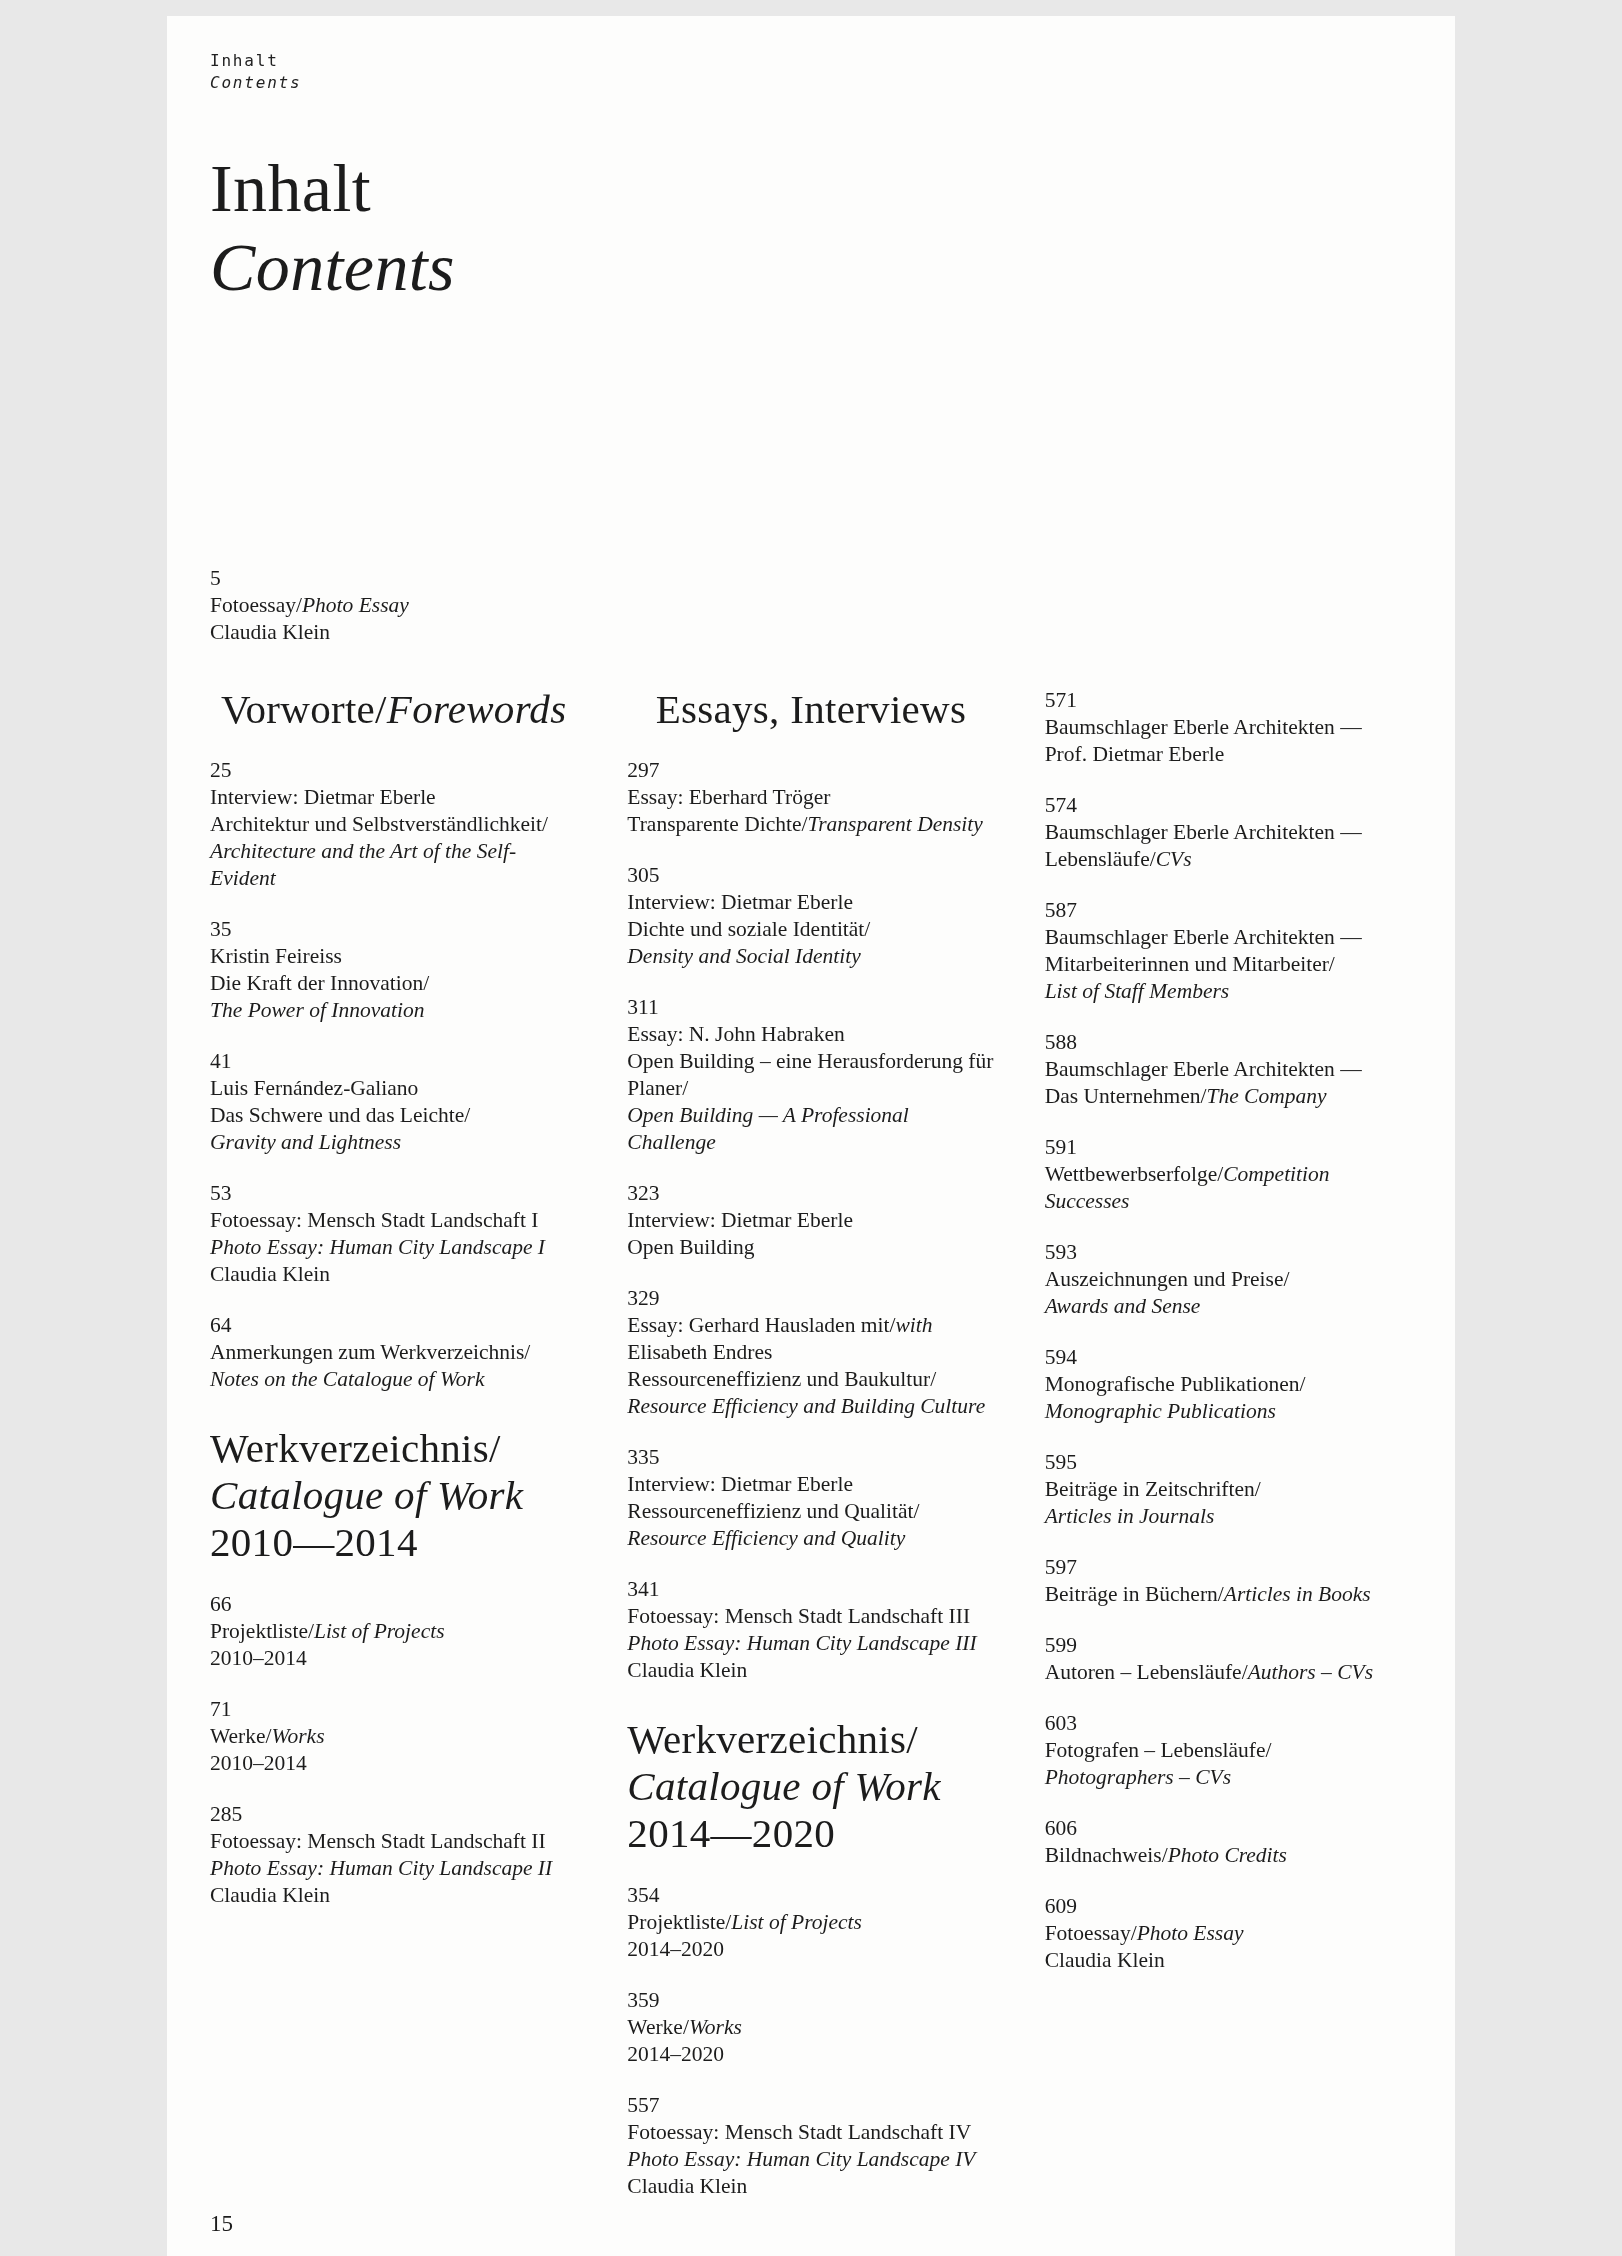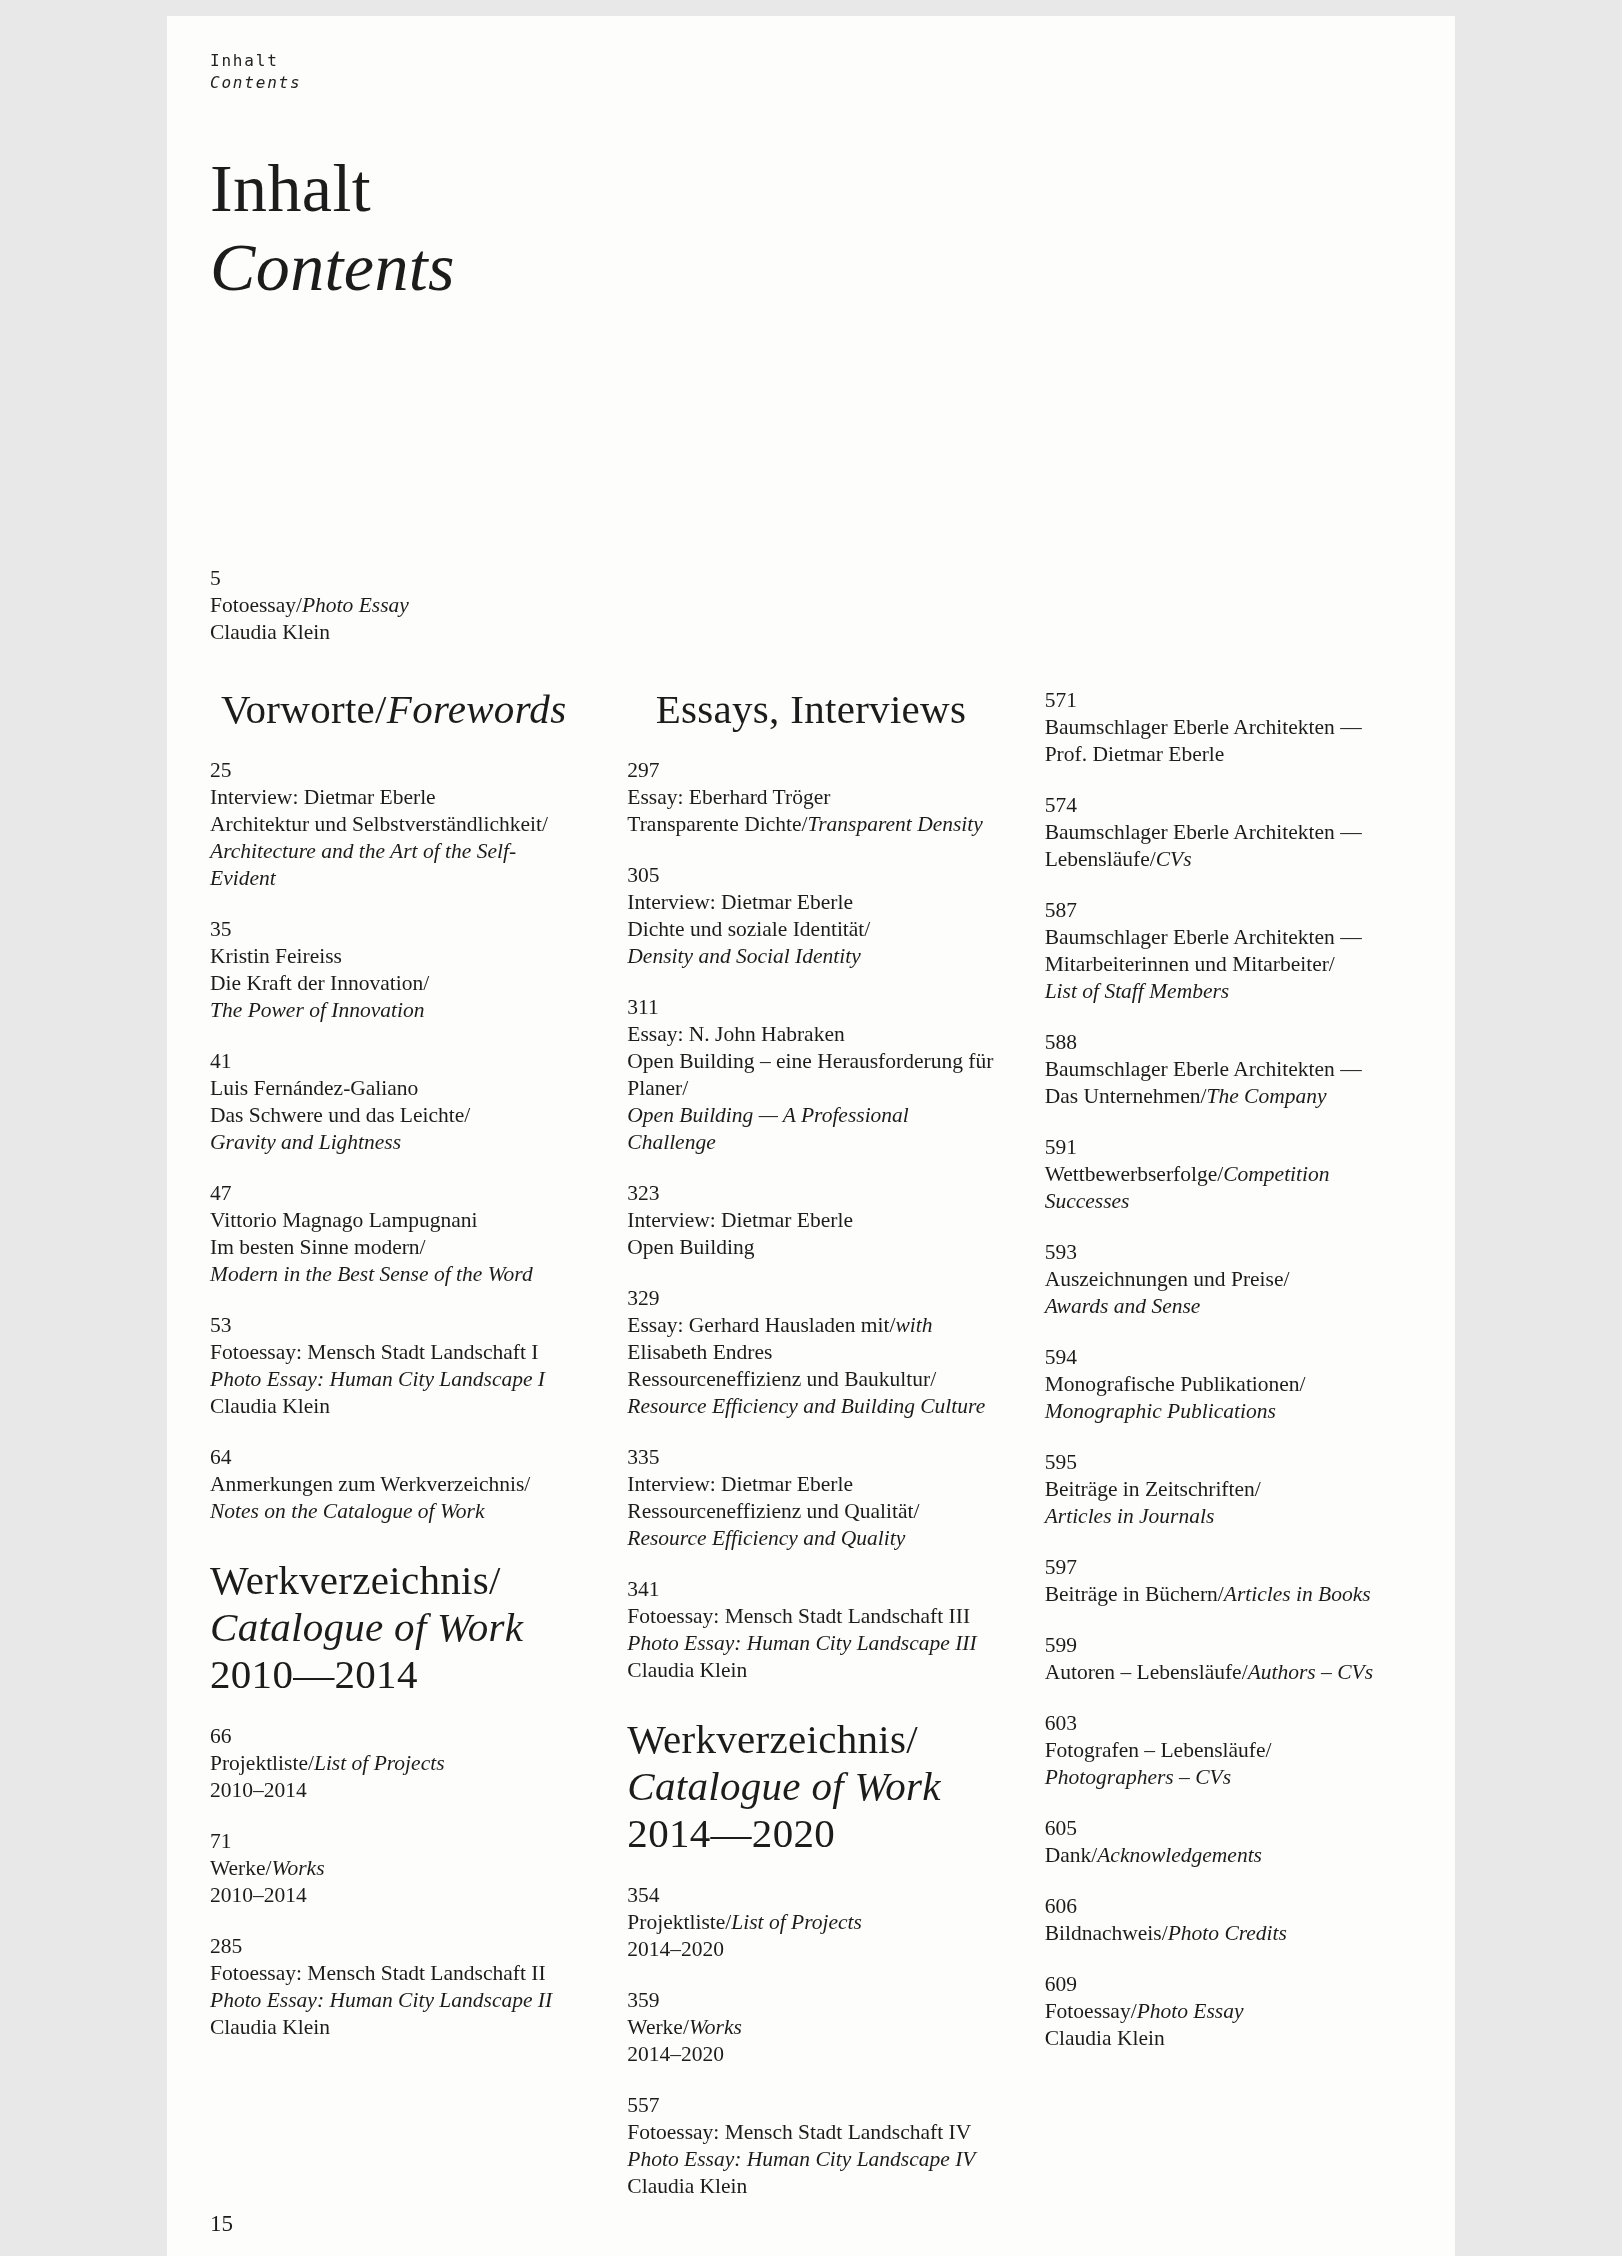--- a/index.html
+++ b/index.html
@@ -116,26 +116,20 @@
           <div class="line"><span>Die Kraft der Innovation/</span></div>
           <div class="line"><span class="italic">The Power of Innovation</span></div>
         </div>
         <div class="entry">
           <div class="num">41</div>
           <div class="line"><span>Luis Fernández-Galiano</span></div>
           <div class="line"><span>Das Schwere und das Leichte/</span></div>
           <div class="line"><span class="italic">Gravity and Lightness</span></div>
         </div>
         <div class="entry">
-          <div class="num">47</div>
-          <div class="line"><span>Vittorio Magnago Lampugnani</span></div>
-          <div class="line"><span>Im besten Sinne modern/</span></div>
-          <div class="line"><span class="italic">Modern in the Best Sense of the Word</span></div>
-        </div>
-        <div class="entry">
           <div class="num">53</div>
           <div class="line"><span>Fotoessay: Mensch Stadt Landschaft I</span></div>
           <div class="line"><span class="italic">Photo Essay: Human City Landscape I</span></div>
           <div class="line"><span>Claudia Klein</span></div>
         </div>
         <div class="entry">
           <div class="num">64</div>
           <div class="line"><span>Anmerkungen zum Werkverzeichnis/</span></div>
           <div class="line"><span class="italic">Notes on the Catalogue of Work</span></div>
         </div>
@@ -274,24 +268,20 @@
         <div class="entry">
           <div class="num">599</div>
           <div class="line"><span>Autoren – Lebensläufe/</span><span class="italic">Authors – CVs</span></div>
         </div>
         <div class="entry">
           <div class="num">603</div>
           <div class="line"><span>Fotografen – Lebensläufe/</span></div>
           <div class="line"><span class="italic">Photographers – CVs</span></div>
         </div>
         <div class="entry">
-          <div class="num">605</div>
-          <div class="line"><span>Dank/</span><span class="italic">Acknowledgements</span></div>
-        </div>
-        <div class="entry">
           <div class="num">606</div>
           <div class="line"><span>Bildnachweis/</span><span class="italic">Photo Credits</span></div>
         </div>
         <div class="entry">
           <div class="num">609</div>
           <div class="line"><span>Fotoessay/</span><span class="italic">Photo Essay</span></div>
           <div class="line"><span>Claudia Klein</span></div>
         </div>
       </div>
     </div>

